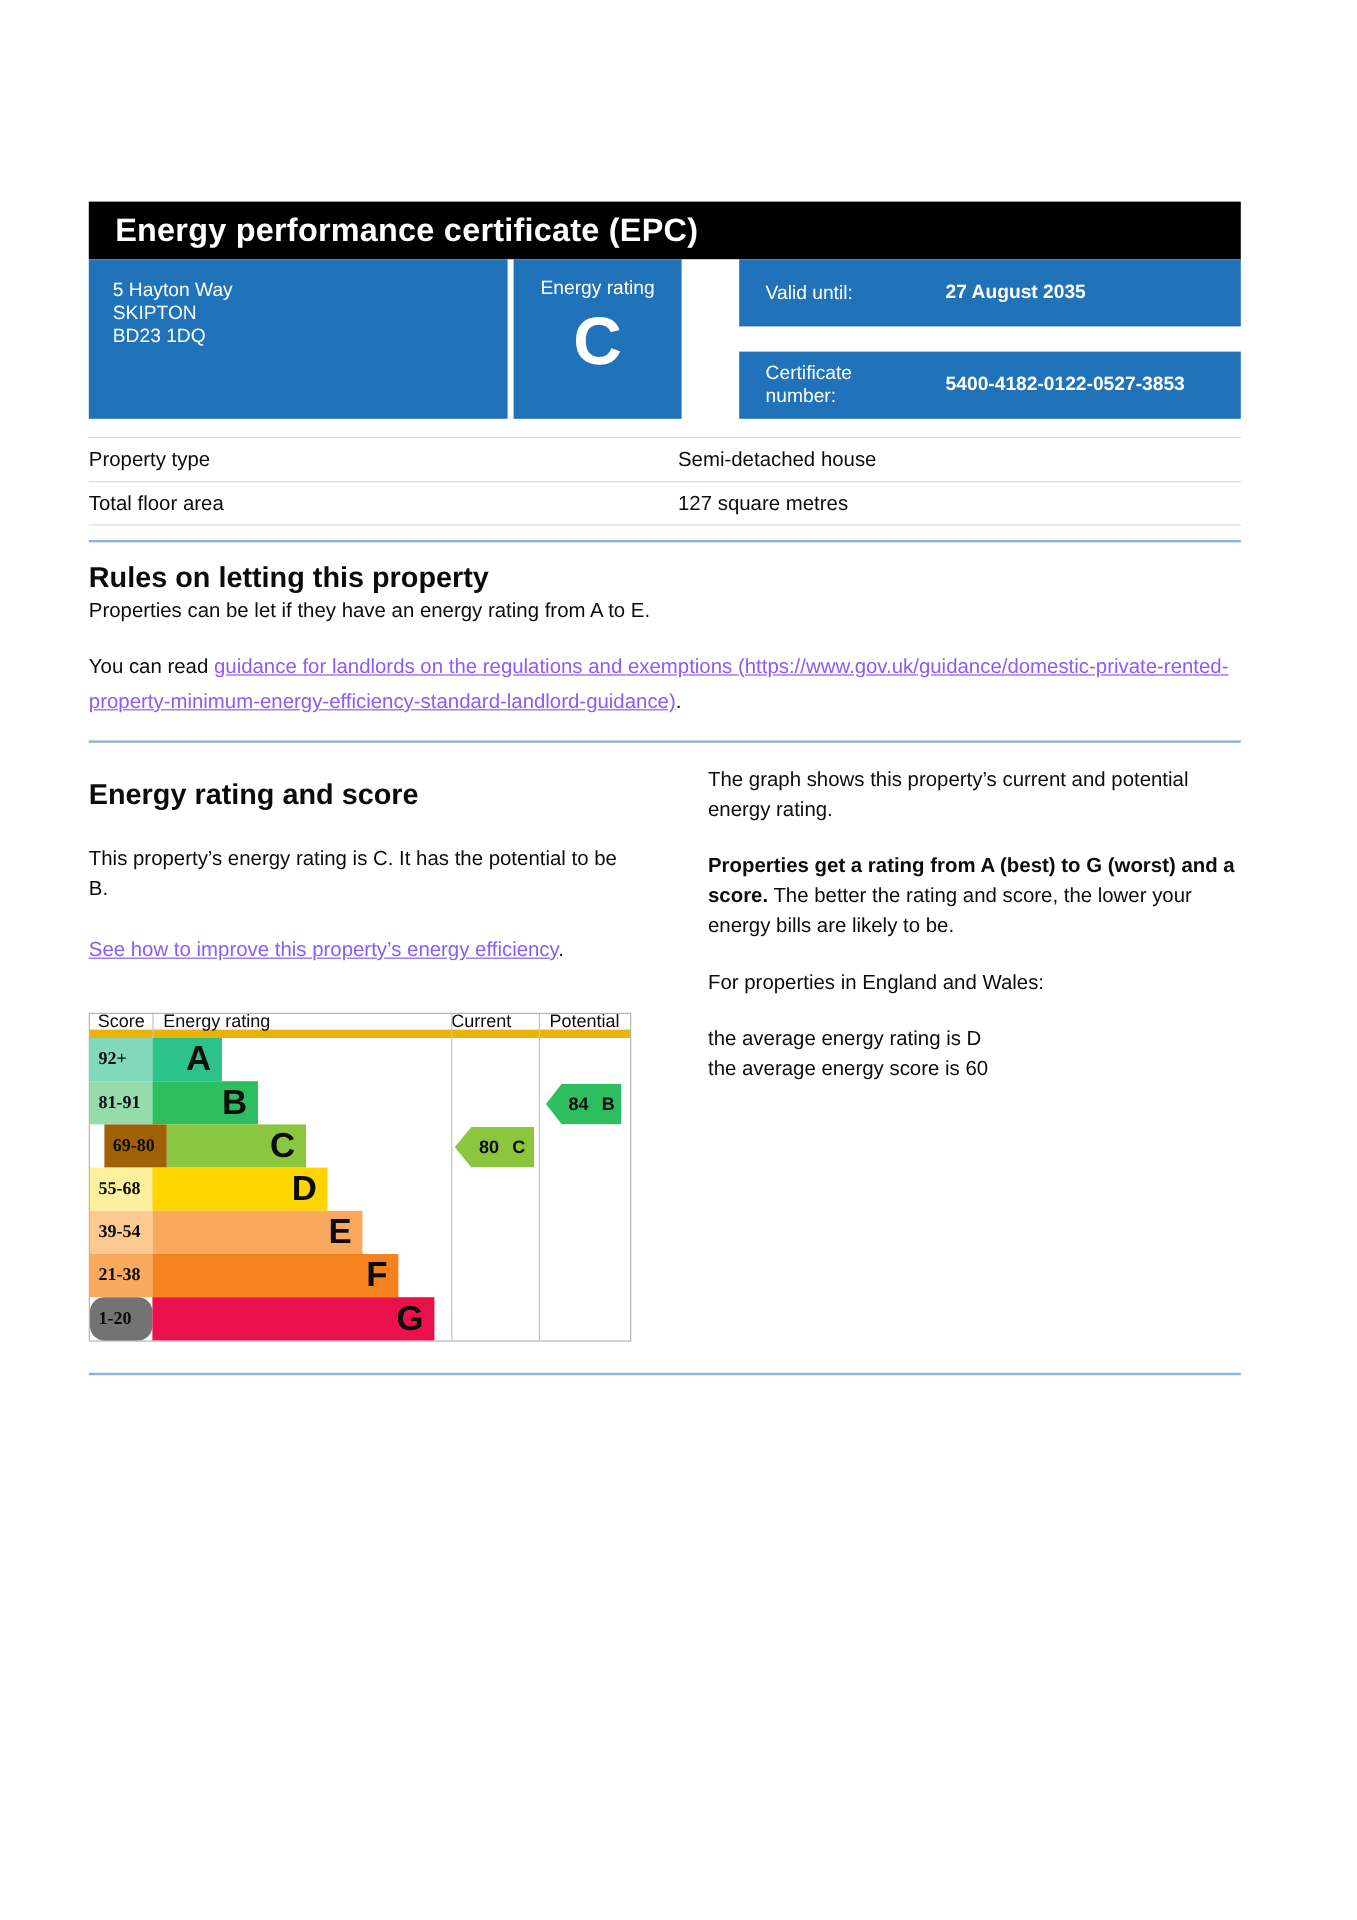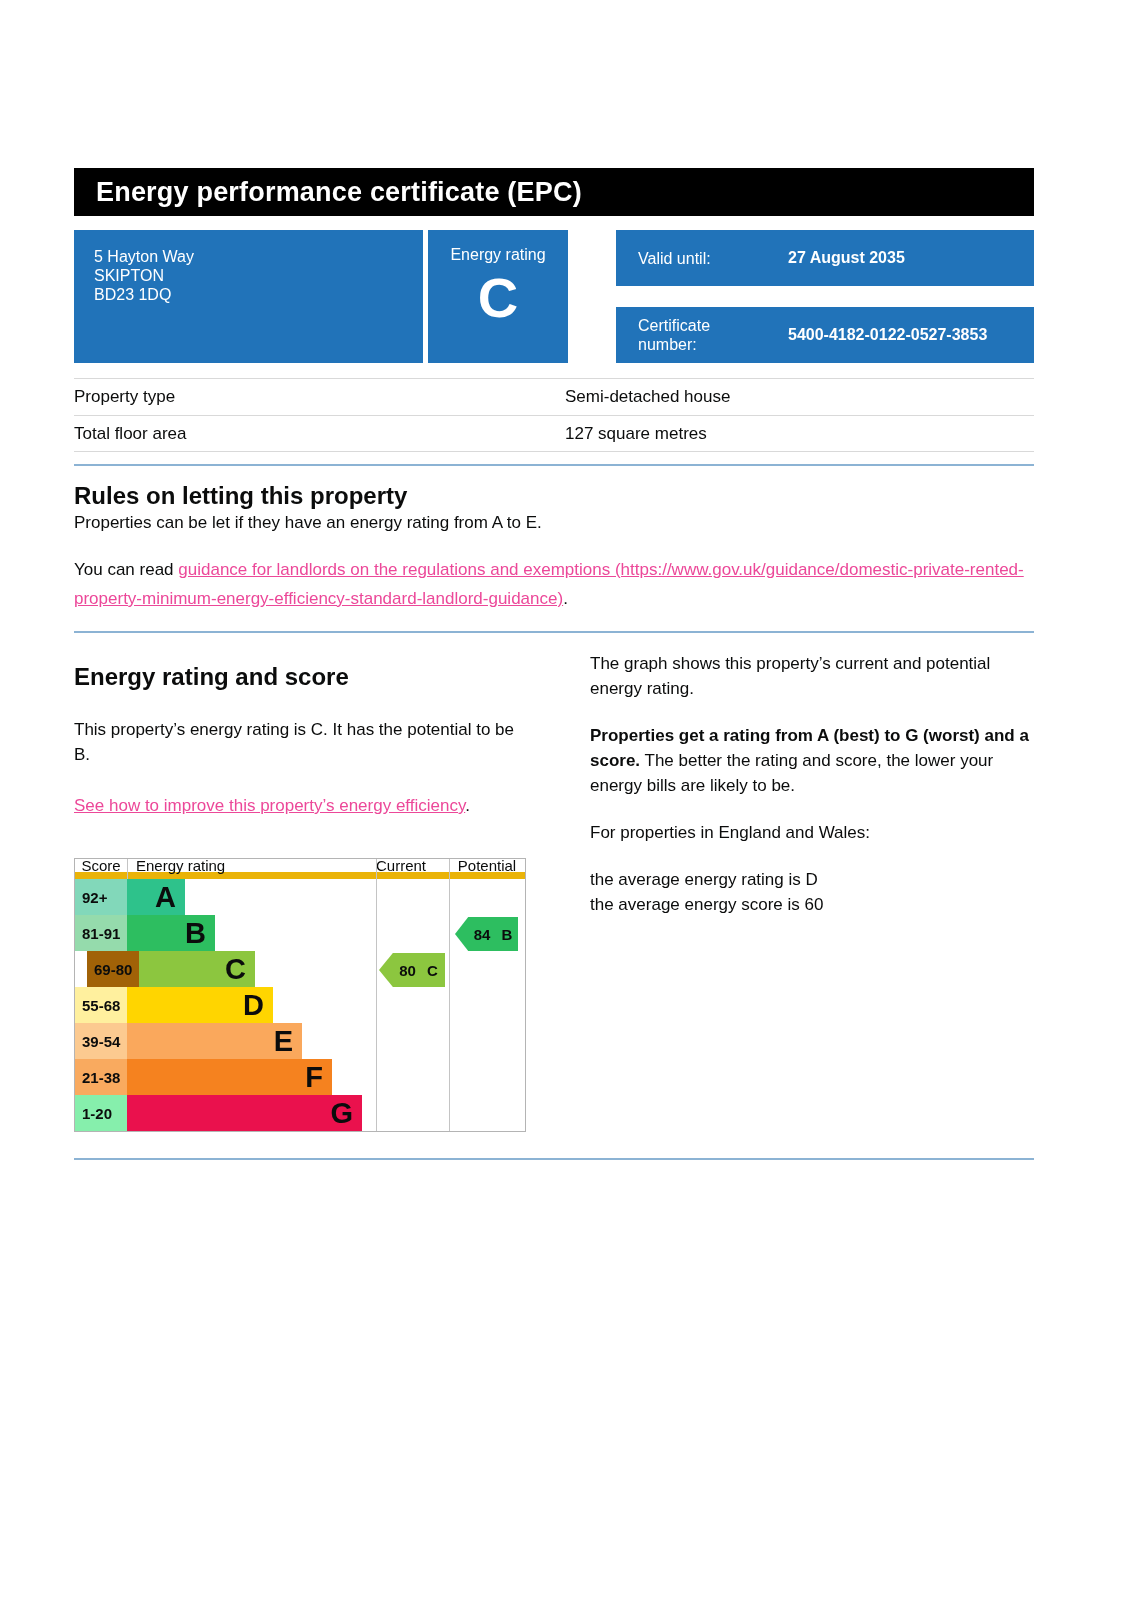--- a/index.html
+++ b/index.html
@@ -4,21 +4,21 @@
 <style>
   * { margin:0; padding:0; box-sizing:border-box; }
   html,body { background:#fff; }
   body {
     width:1131px; height:1600px; overflow:hidden; position:relative;
     font-family:"Liberation Sans", sans-serif; color:#0b0c0c; font-size:17px;
   }
   .content { position:absolute; left:74px; top:168px; width:960px; }
 
   
-  .title-bar { background:#000; height:48px; display:flex; align-items:center; padding-left:22px; margin-bottom:14px; }
+  .title-bar { background:#000; height:48px; display:flex; align-items:center; padding-left:22px; }
   .title-bar h1 { color:#fff; font-size:27px; font-weight:700; letter-spacing:0.2px; }
 
   
   .summary { display:flex; gap:5px; height:133px; margin-bottom:15px; }
   .summary > div { background:#2173b9; color:#fff; }
   .summary-address { width:349px; padding:17px 0 16px 20px; font-size:16px; line-height:19px; }
   .summary-rating { width:140px; padding-top:16px; text-align:center; }
   .summary-rating .rating-label { font-size:16px; }
   .summary-rating .rating-letter { font-size:56px; font-weight:700; line-height:1; margin-top:6px; }
   .summary-right { flex:1; background:transparent !important; display:flex; flex-direction:column; gap:21px;margin-left:43px; }
@@ -30,21 +30,21 @@
   .details { margin-bottom:12px; }
   .details-row { display:flex; height:37px; align-items:center; border-top:1px solid #d9d9d9; }
   .details-row:last-child { border-bottom:1px solid #d9d9d9; }
   .details-label { width:491px; }
 
   
   .section-rule { height:2px; background:#8cb3d4; border:0; }
 
   h2 { font-size:24px; font-weight:700; margin-top:16px; }
   p { line-height:25px; }
-  a { color:#ec4899; text-decoration:underline; cursor:pointer; }
+  a { color:#8b5cf6; text-decoration:underline; cursor:pointer; }
 
   .rules-p1 { }
   .rules-p2 { margin-top:20px; line-height:29px; margin-bottom:18px; }
 
   
   .rating-cols { display:flex; margin-top:14px; }
   .rating-left { width:516px; }
   .rating-left p { max-width:445px; margin-top:26px; }
   .rating-left .improve-line { margin-top:26px; }
   .rating-right { width:444px; }
@@ -53,21 +53,21 @@
   .bold-lead { font-weight:700; }
 
   
   .epc-chart { position:relative; width:452px; margin-top:40px; border:1px solid #b4b4b4; background:#fff; }
   .epc-header { display:flex; height:20px; align-items:center; font-weight:400; font-size:15px; border-bottom:7px solid #eab308; }
   .h-score { width:52px; text-align:center; }
   .h-rating { width:249px; padding-left:9px; }
   .h-current { width:73px; }
   .h-potential { flex:1; text-align:center; }
   .band-row { display:flex; height:36px; }
-  .band-score { width:52px; display:flex; align-items:center; padding-left:7px; font-weight:700; font-size:15px; }
+  .band-score { width:52px; display:flex; align-items:center; padding-left:7px; font-weight:700; font-size:15px;font-family:Liberation Serif, serif; }
   .band-bar { display:flex; align-items:center; justify-content:flex-end; padding-right:9px; font-weight:700; font-size:29px; line-height:1; }
   .vline { position:absolute; top:0; bottom:0; width:1px; background:#c4c4c4; }
   .vline.v1 { left:301px; } .vline.v2 { left:374px; }
   .hline-score { position:absolute; left:52px; top:0; height:20px; width:1px; background:#c4c4c4; }
   .epc-arrow { position:absolute; height:34px; display:flex; align-items:center; justify-content:center;
     font-weight:700; font-size:15px; color:#0b0c0c; padding-left:13px;
     clip-path:polygon(21% 0, 100% 0, 100% 100%, 21% 100%, 0 50%); }
   .epc-arrow .ltr { margin-left:11px; }
   .arrow-current { left:304px; top:93px; width:66px; }
   .arrow-potential { left:380px; top:57px; width:63px; }
@@ -158,21 +158,21 @@
         </div>
         <div class="band-row">
           <div class="band-score" style="background: rgb(252, 202, 144);">39-54</div>
           <div class="band-bar" style="background: rgb(250, 168, 92); width: 175px;">E</div>
         </div>
         <div class="band-row">
           <div class="band-score" style="background: rgb(249, 170, 95);">21-38</div>
           <div class="band-bar" style="background: rgb(245, 130, 31); width: 205px;">F</div>
         </div>
         <div class="band-row">
-          <div class="band-score" style="background: #86efac;">1-20</div>
+          <div class="band-score" style="background: #737373; border-radius: 12px;">1-20</div>
           <div class="band-bar" style="background: rgb(234, 17, 77); width: 235px;">G</div>
         </div>
 
         <div class="vline v1"></div>
         <div class="vline v2"></div>
         <div class="hline-score"></div>
 
         <div class="epc-arrow arrow-current" style="background: rgb(140, 198, 63); top: 94px;">
           <span>80</span>
           <span class="ltr">C</span>

